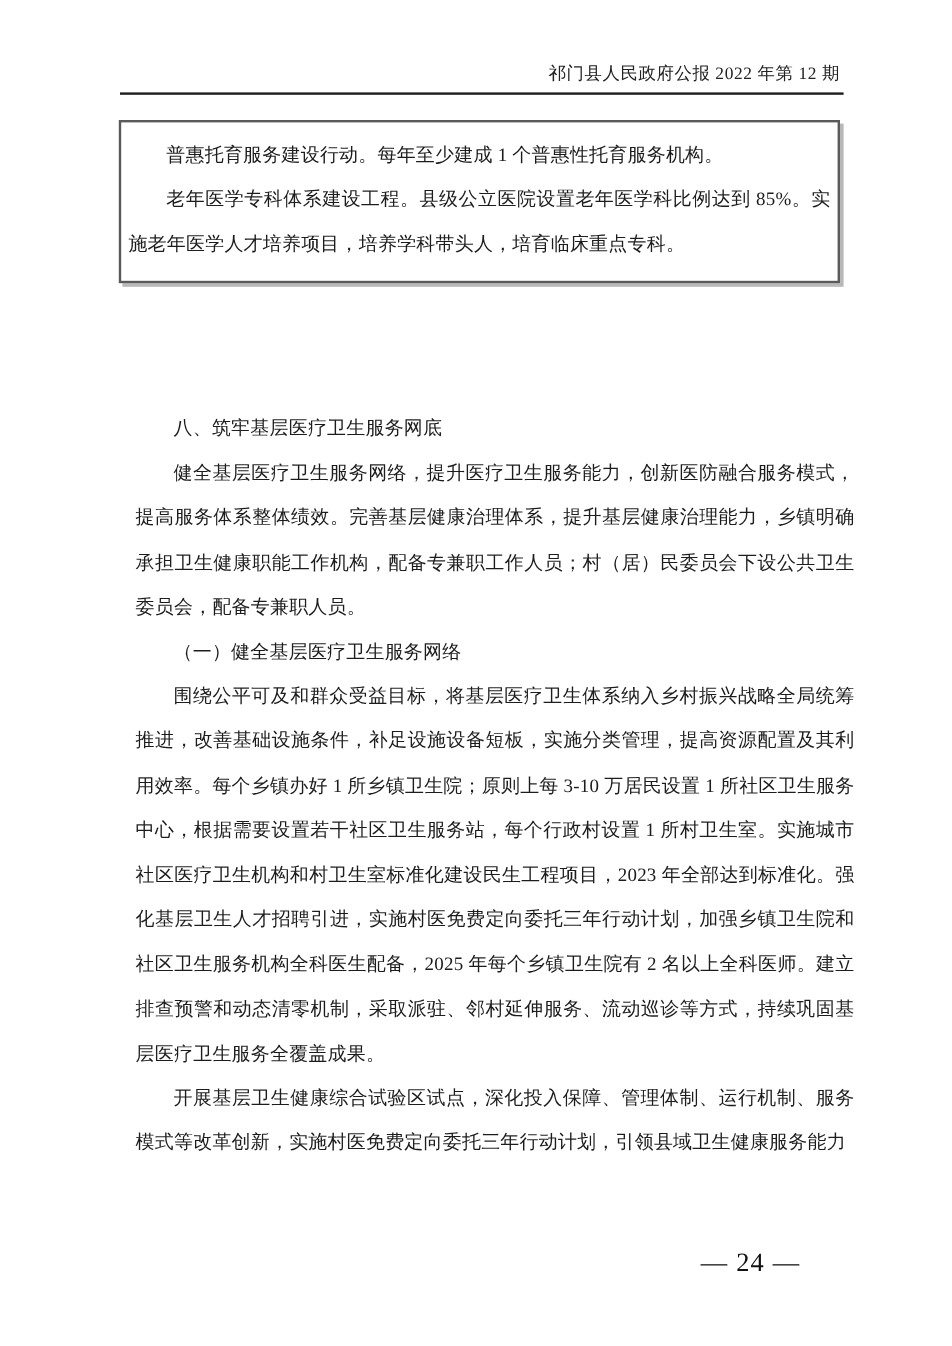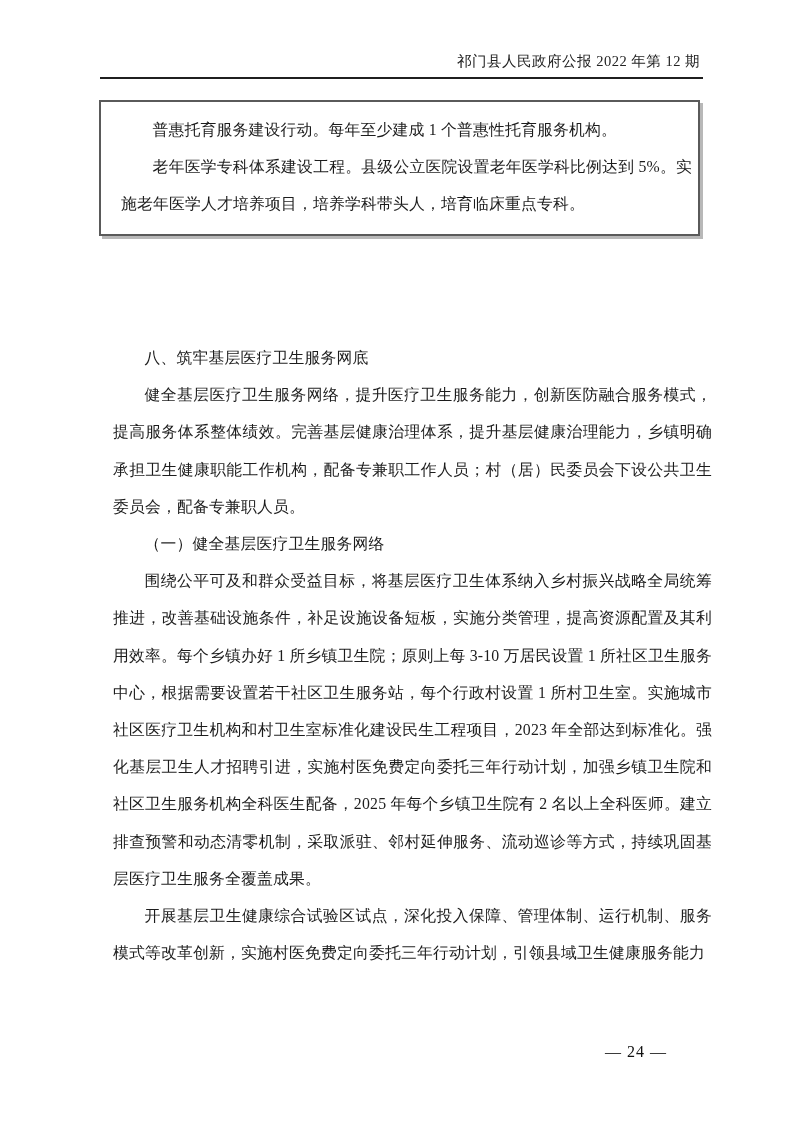--- a/index.html
+++ b/index.html
@@ -36,21 +36,21 @@
   }
   .highlight-box {
     position: absolute;
     left: 99px;
     top: 100px;
     width: 601px;
     box-sizing: border-box;
     border: 2px solid #5a5a5a;
     box-shadow: 3px 3px 0 rgba(125,125,125,0.55);
     background: #ffffff;
-    padding: 9px 6px 11px 20px;
+    padding: 9px 6px 11px 6px;
   }
   .highlight-box p,
   .body-text p {
     margin: 0;
     font-size: 15.8px;
     line-height: 37.2px;
     text-align: justify;
     text-indent: 2em;
     letter-spacing: 0.2px;
     word-break: break-all;
@@ -58,38 +58,38 @@
   .body-text {
     position: absolute;
     left: 113px;
     top: 339px;
     width: 599px;
   }
   .page-number {
     position: absolute;
     top: 1042px;
     right: 126px;
-    font-size: 16px;
+    font-size: 22px;
     line-height: 20px;
     color: #111111;
     letter-spacing: 1px;
   }
 </style>
 </head>
 <body>
 
 <div class="page">
 
   <div class="header">祁门县人民政府公报 2022 年第 12 期</div>
 
   <div class="header-rule"></div>
 
   <div class="highlight-box">
     <p>普惠托育服务建设行动。每年至少建成 1 个普惠性托育服务机构。</p>
-    <p>老年医学专科体系建设工程。县级公立医院设置老年医学科比例达到 5%。实施老年医学人才培养项目，培养学科带头人，培育临床重点专科。</p>
+    <p>老年医学专科体系建设工程。县级公立医院设置老年医学科比例达到 85%。实施老年医学人才培养项目，培养学科带头人，培育临床重点专科。</p>
   </div>
 
   <div class="body-text">
     <p>八、筑牢基层医疗卫生服务网底</p>
     <p>健全基层医疗卫生服务网络，提升医疗卫生服务能力，创新医防融合服务模式，提高服务体系整体绩效。完善基层健康治理体系，提升基层健康治理能力，乡镇明确承担卫生健康职能工作机构，配备专兼职工作人员；村（居）民委员会下设公共卫生委员会，配备专兼职人员。</p>
     <p>（一）健全基层医疗卫生服务网络</p>
     <p>围绕公平可及和群众受益目标，将基层医疗卫生体系纳入乡村振兴战略全局统筹推进，改善基础设施条件，补足设施设备短板，实施分类管理，提高资源配置及其利用效率。每个乡镇办好 1 所乡镇卫生院；原则上每 3-10 万居民设置 1 所社区卫生服务中心，根据需要设置若干社区卫生服务站，每个行政村设置 1 所村卫生室。实施城市社区医疗卫生机构和村卫生室标准化建设民生工程项目，2023 年全部达到标准化。强化基层卫生人才招聘引进，实施村医免费定向委托三年行动计划，加强乡镇卫生院和社区卫生服务机构全科医生配备，2025 年每个乡镇卫生院有 2 名以上全科医师。建立排查预警和动态清零机制，采取派驻、邻村延伸服务、流动巡诊等方式，持续巩固基层医疗卫生服务全覆盖成果。</p>
     <p>开展基层卫生健康综合试验区试点，深化投入保障、管理体制、运行机制、服务模式等改革创新，实施村医免费定向委托三年行动计划，引领县域卫生健康服务能力</p>
   </div>
 

